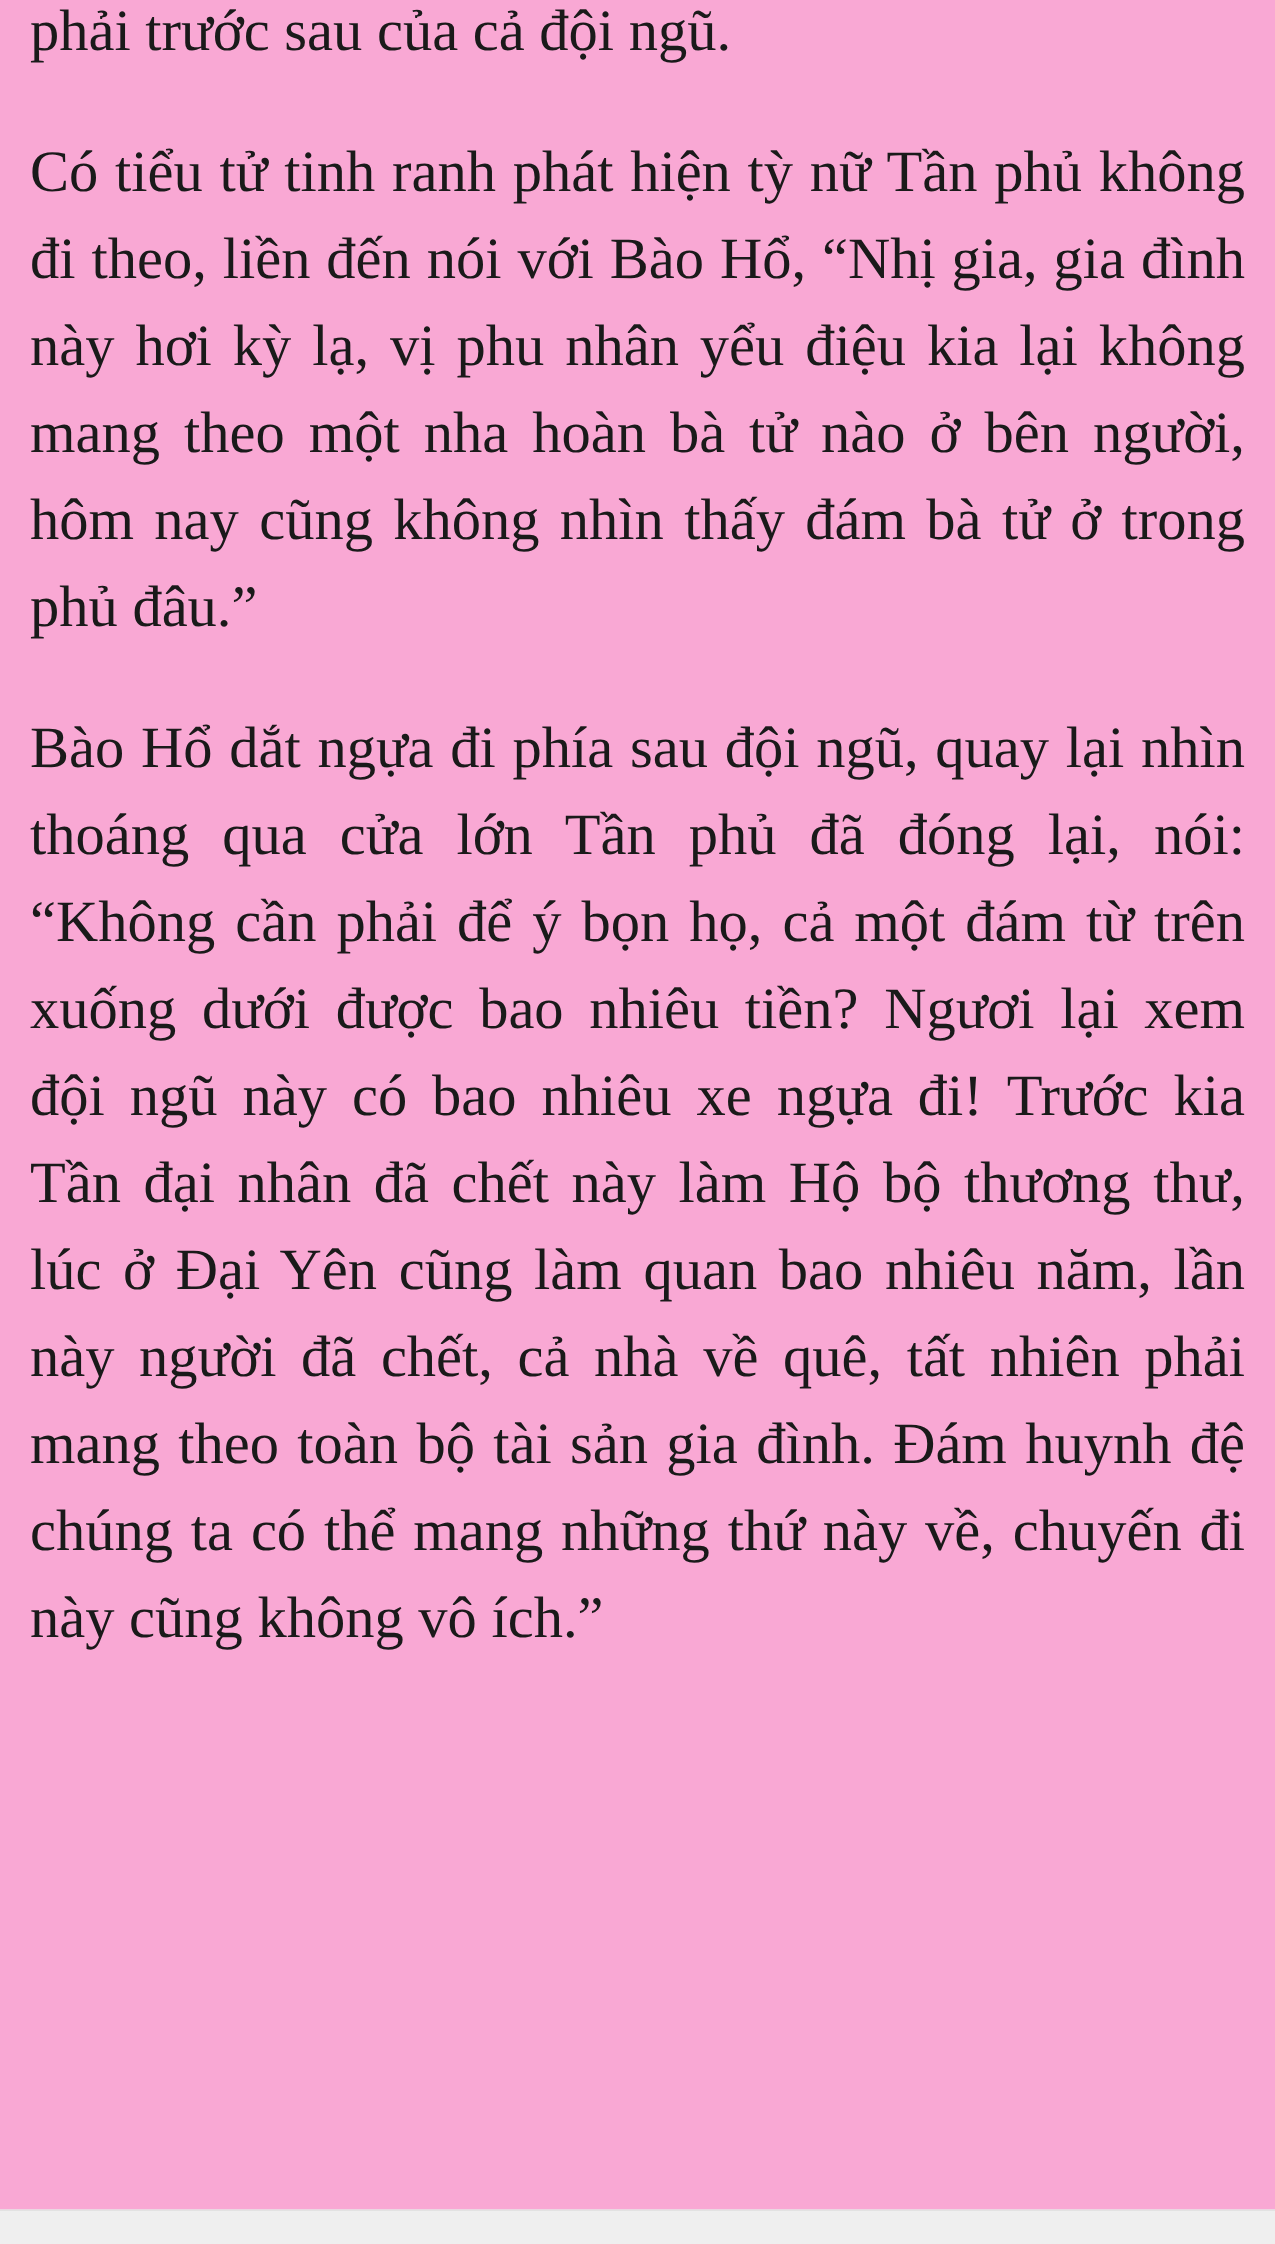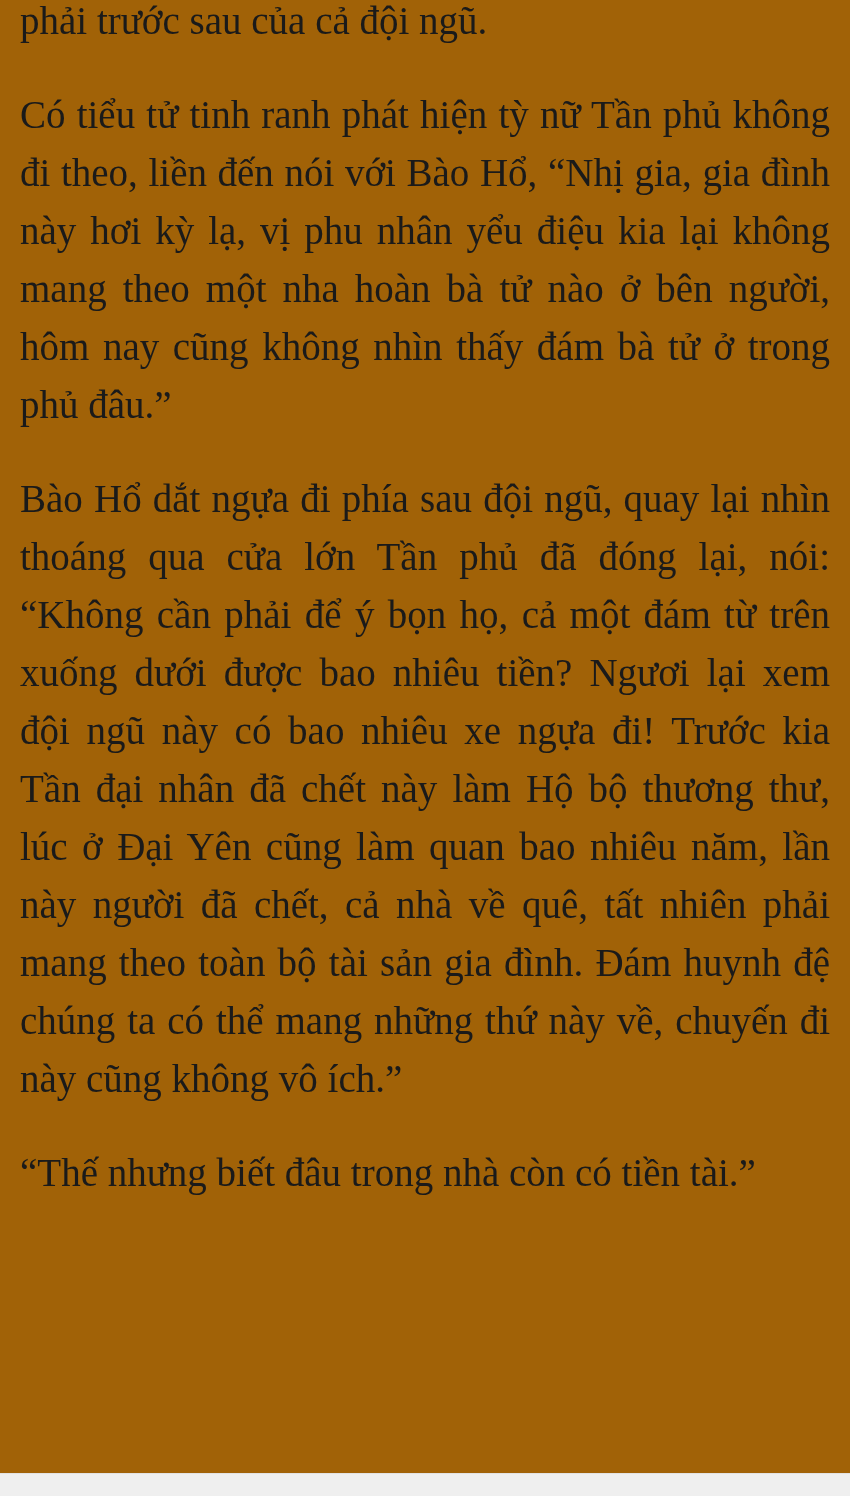--- a/index.html
+++ b/index.html
@@ -10,21 +10,21 @@
   body {
     width: 850px;
     height: 1496px;
     overflow: hidden;
     font-family: "Liberation Serif", serif;
   }
   .reader {
     position: relative;
     width: 850px;
     height: 1496px;
-    background: #a16207;
+    background: #f9a8d4;
     box-sizing: border-box;
     padding: 0 20px;
     overflow: hidden;
   }
   .content {
     padding-top: 0;
   }
   .para {
     margin: 0 0 36px 0;
     font-size: 39px;
@@ -52,16 +52,15 @@
   }
 </style>
 </head>
 <body>
 
 <div class="reader">
   <div class="content">
     <p class="para first">phải trước sau của cả đội ngũ.</p>
     <p class="para">Có tiểu tử tinh ranh phát hiện tỳ nữ Tần phủ không đi theo, liền đến nói với Bào Hổ, “Nhị gia, gia đình này hơi kỳ lạ, vị phu nhân yểu điệu kia lại không mang theo một nha hoàn bà tử nào ở bên người, hôm nay cũng không nhìn thấy đám bà tử ở trong phủ đâu.”</p>
     <p class="para">Bào Hổ dắt ngựa đi phía sau đội ngũ, quay lại nhìn thoáng qua cửa lớn Tần phủ đã đóng lại, nói: “Không cần phải để ý bọn họ, cả một đám từ trên xuống dưới được bao nhiêu tiền? Ngươi lại xem đội ngũ này có bao nhiêu xe ngựa đi! Trước kia Tần đại nhân đã chết này làm Hộ bộ thương thư, lúc ở Đại Yên cũng làm quan bao nhiêu năm, lần này người đã chết, cả nhà về quê, tất nhiên phải mang theo toàn bộ tài sản gia đình. Đám huynh đệ chúng ta có thể mang những thứ này về, chuyến đi này cũng không vô ích.”</p>
-    <p class="para last">“Thế nhưng biết đâu trong nhà còn có tiền tài.”</p>
   </div>
   <div class="bottom-bar"></div>
 </div>
 
 </body></html>

